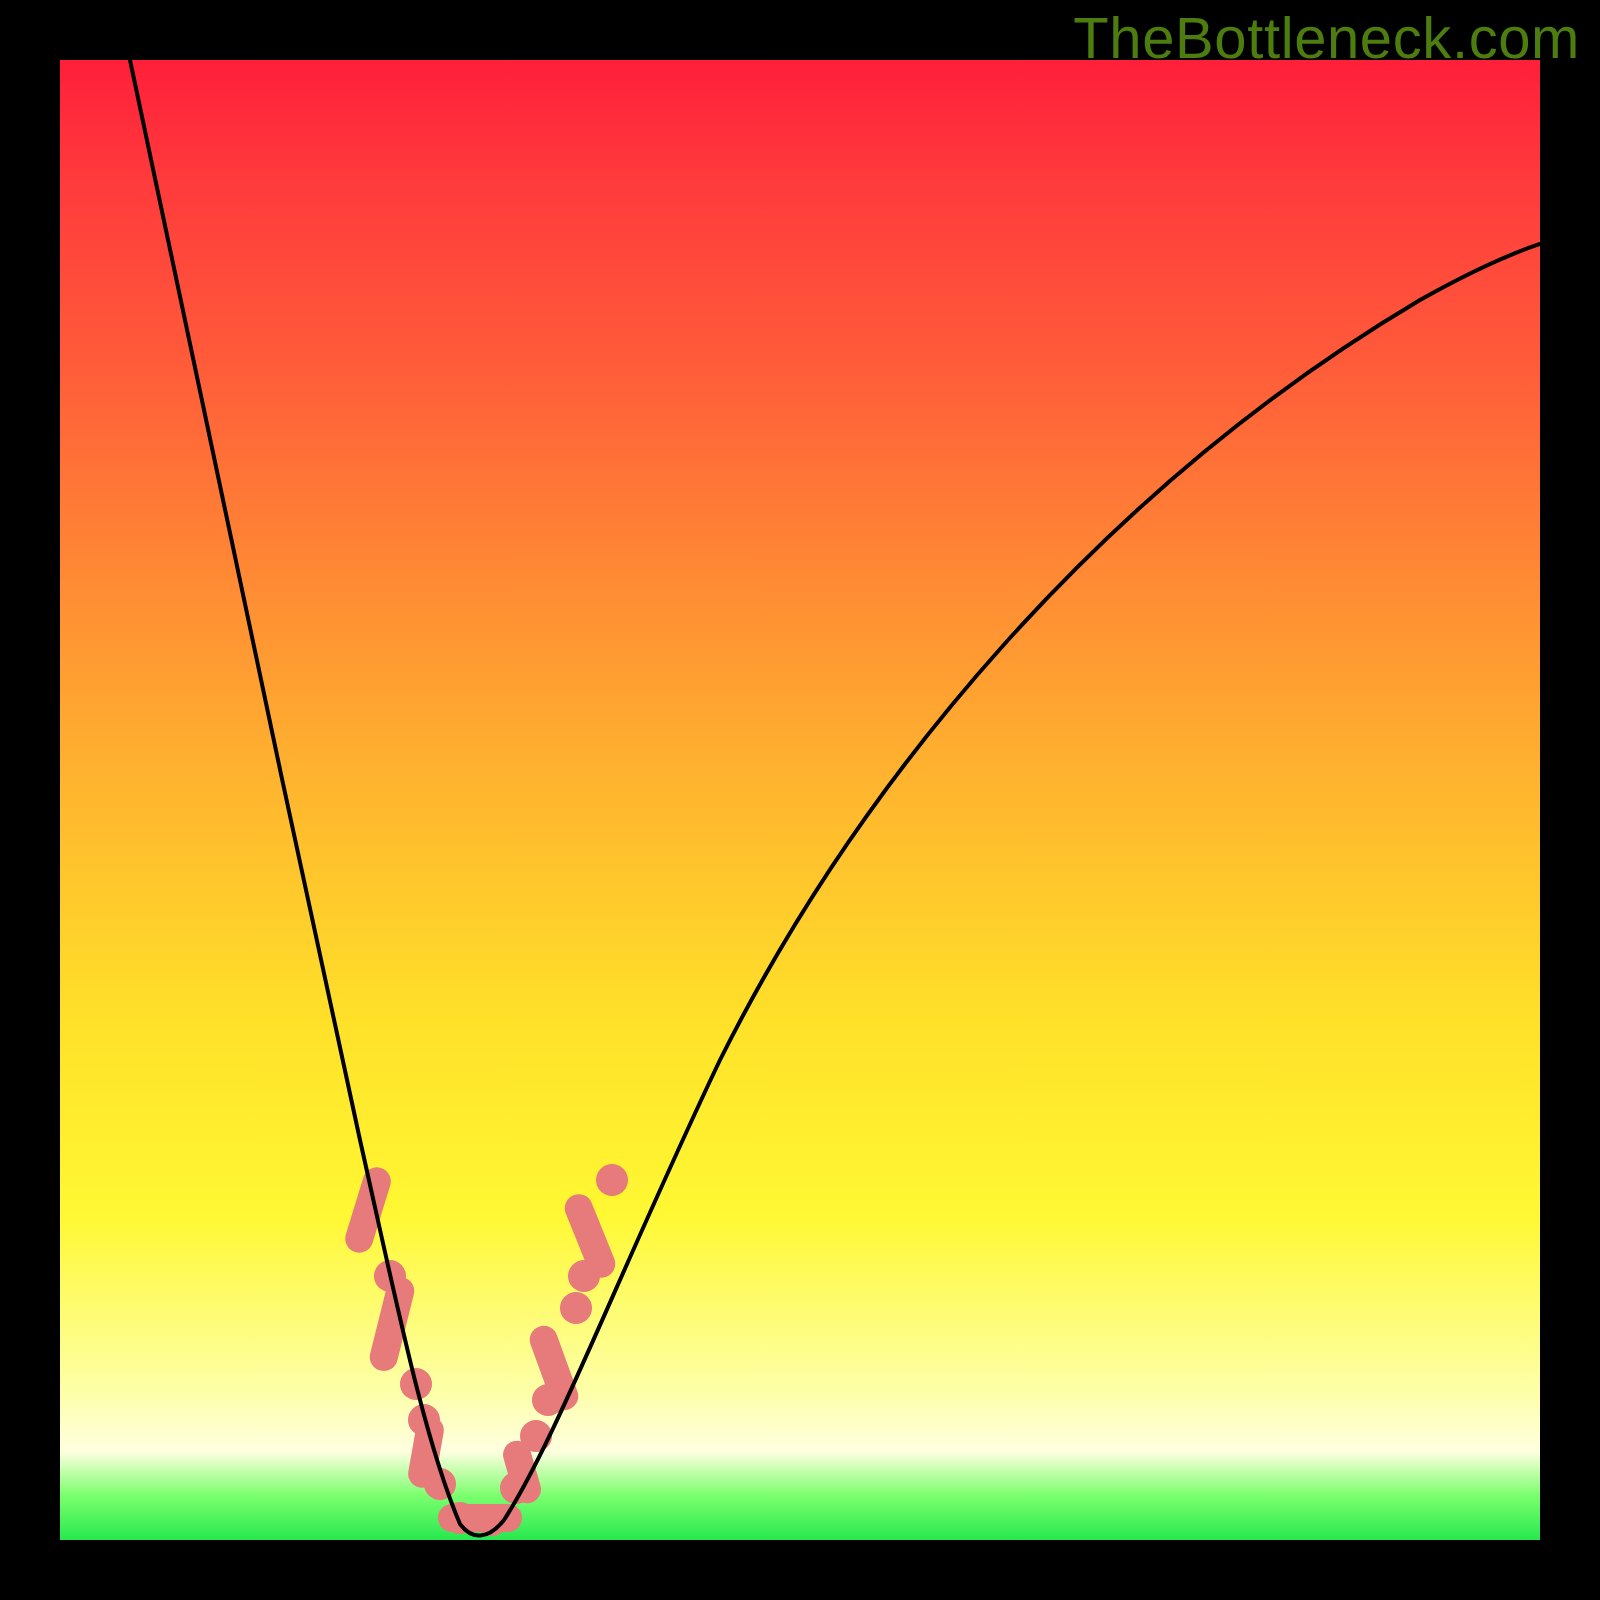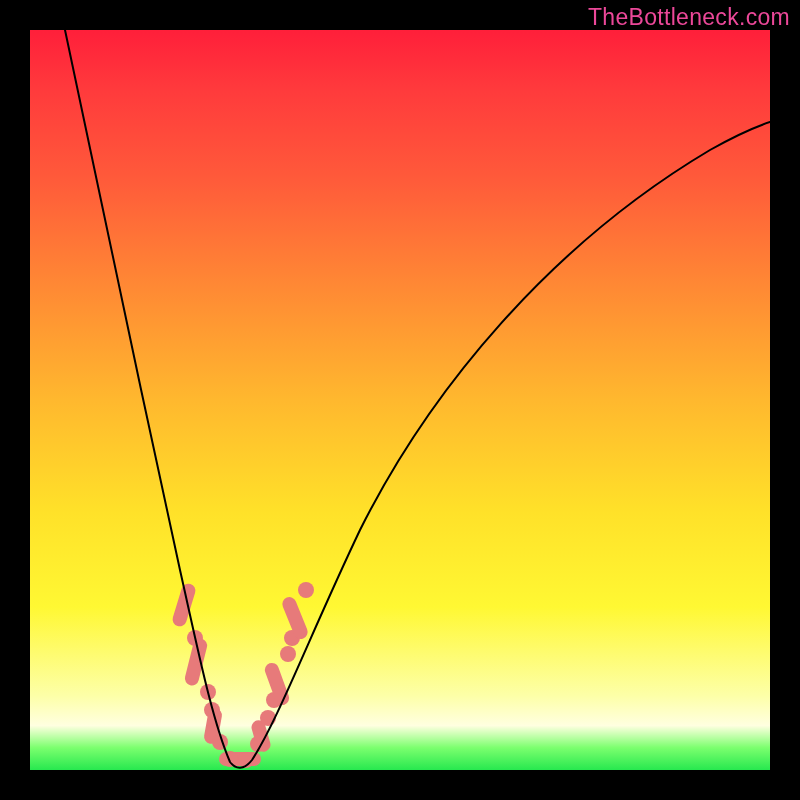--- a/index.html
+++ b/index.html
@@ -29,22 +29,22 @@
       #fdffa8 90%,
       #ffffe0 94%,
       #7bff6e 97%,
       #27e84f 100%
     );
   }
   .watermark {
     position: absolute;
     top: 4px;
     right: 10px;
-    color: #ec4899;
-    font-size: 23px;
+    color: #4d7c0f;
+    font-size: 29px;
     font-weight: 400;
     letter-spacing: 0.3px;
     z-index: 5;
     user-select: none;
   }
   svg.plot {
     position: absolute;
     left: 30px;
     top: 30px;
     width: 740px;

